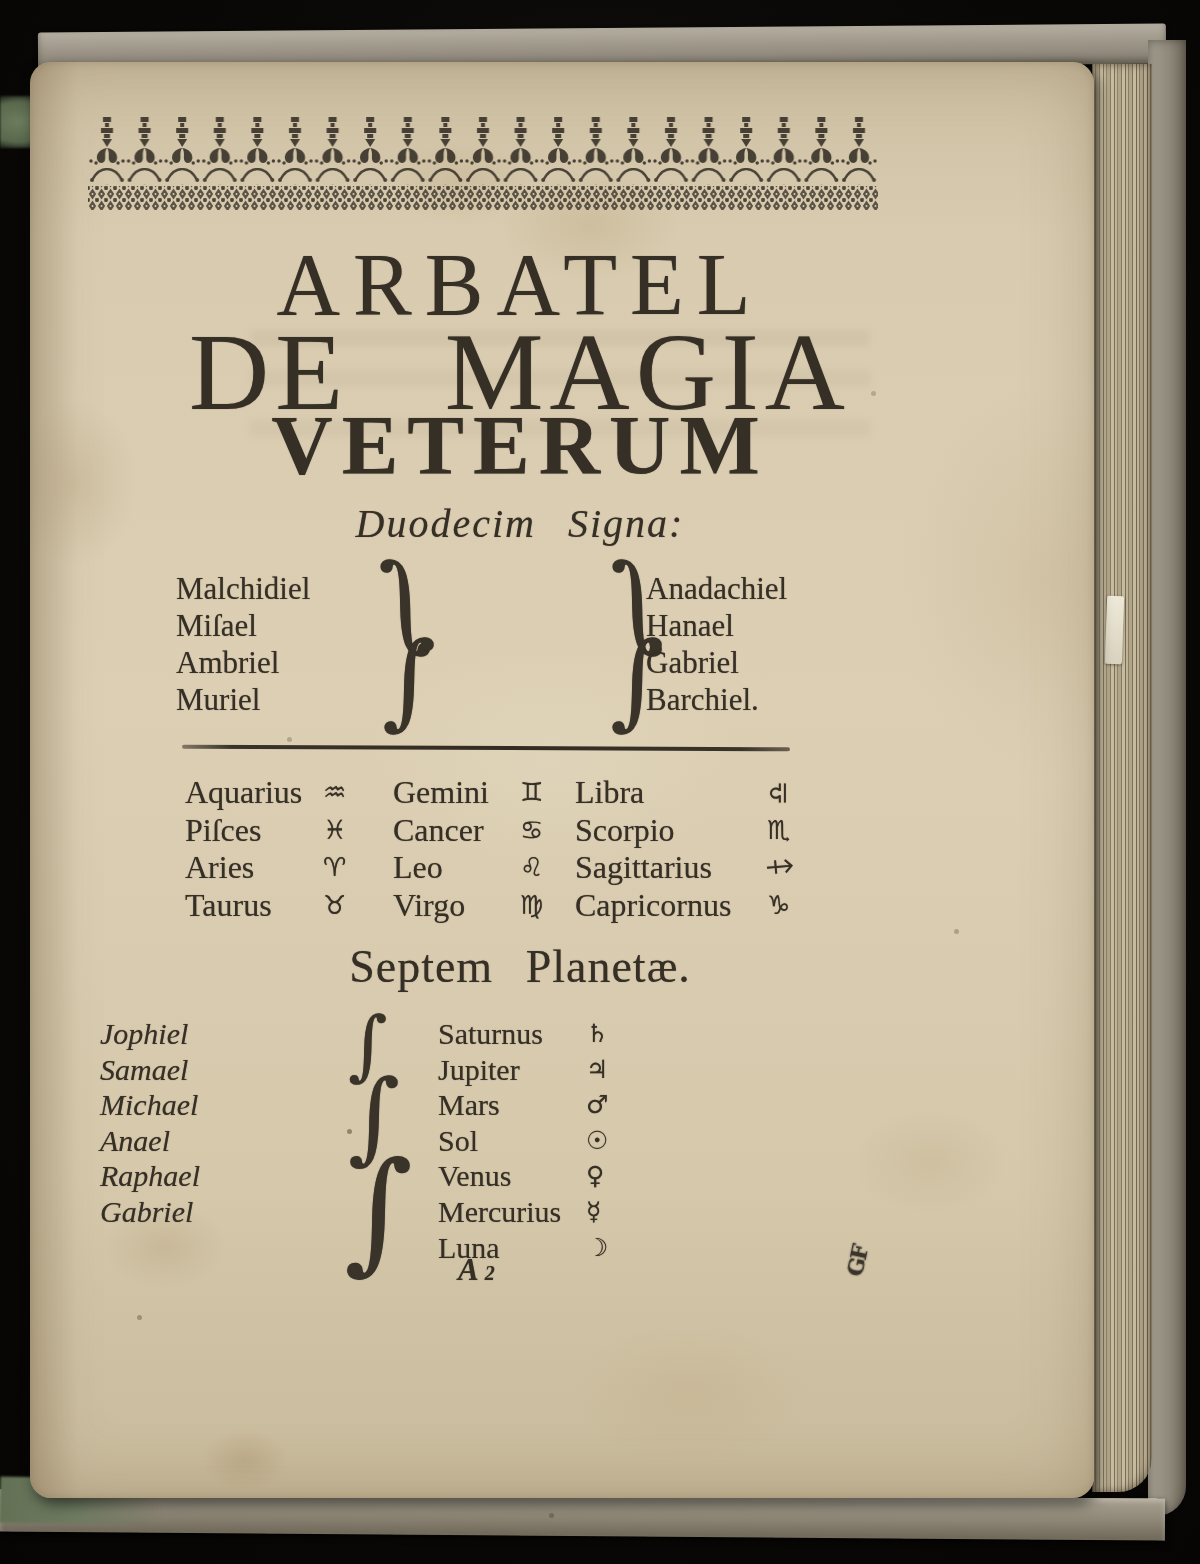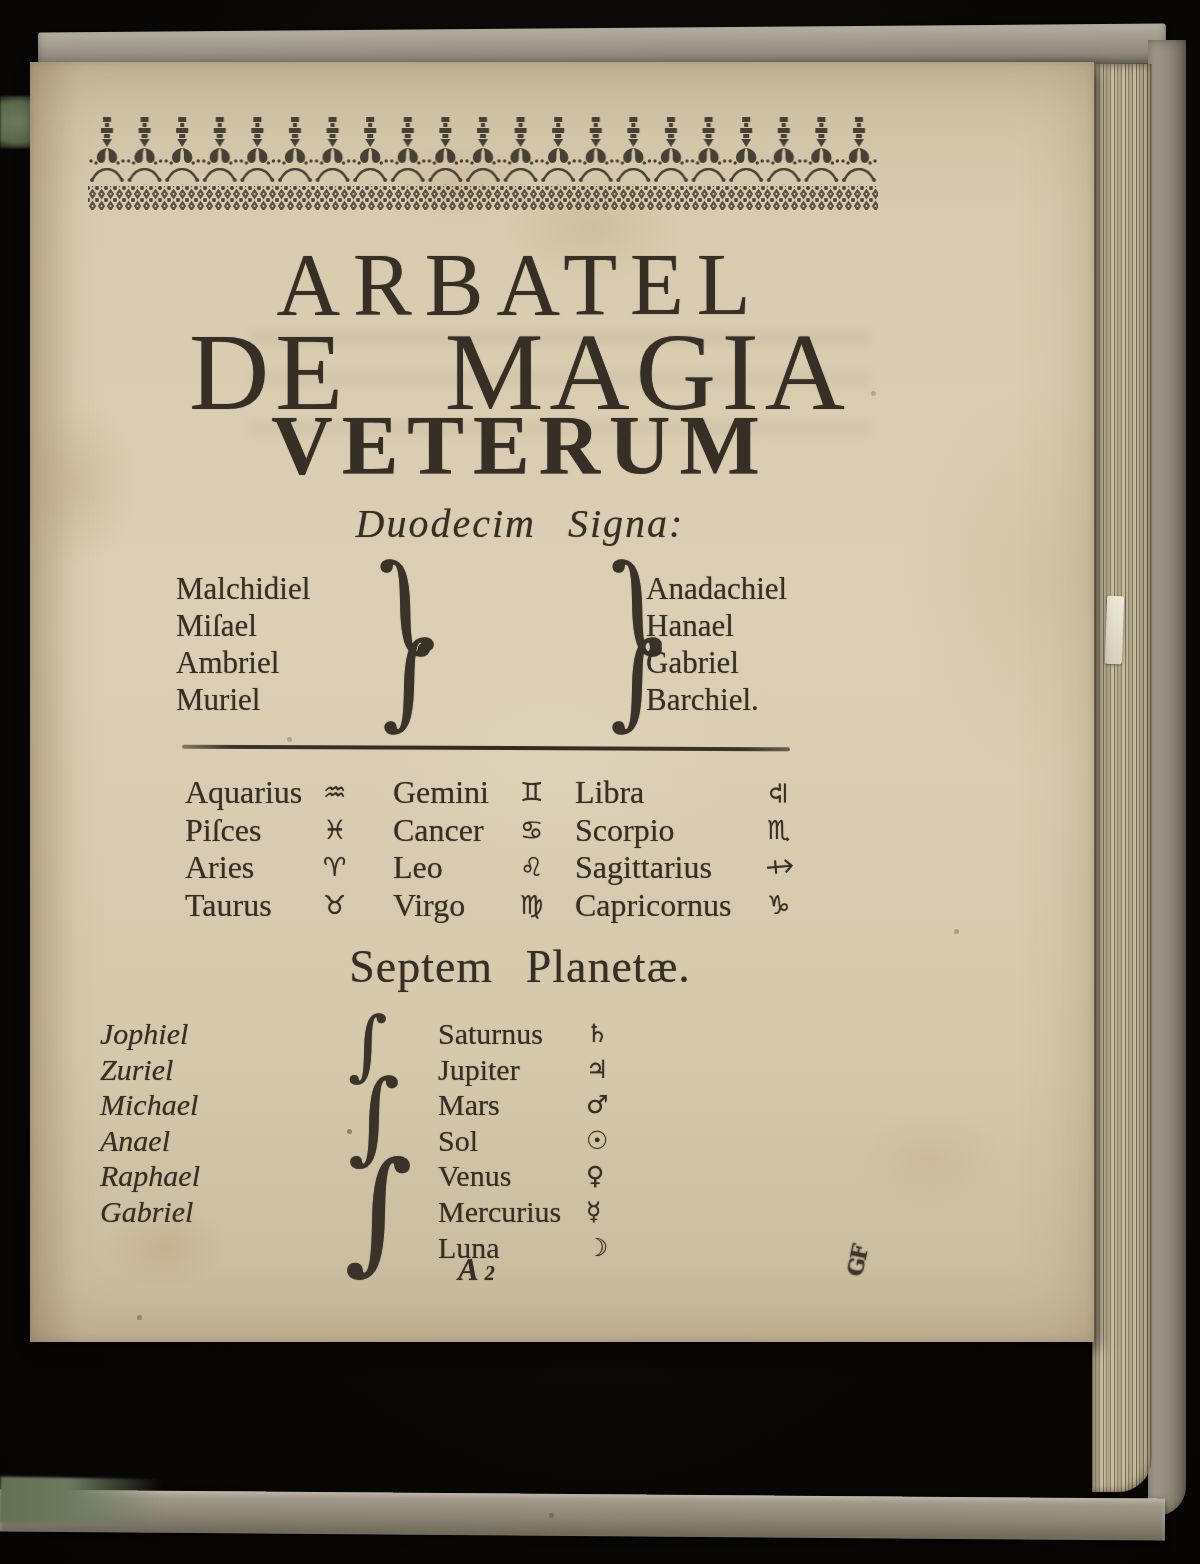--- a/index.html
+++ b/index.html
@@ -52,35 +52,36 @@
   }
   .bookmark-tab{
     position:absolute;left:1106px;top:596px;width:17px;height:68px;
     background:linear-gradient(180deg,#eee8d8,#d9d2bf);
     transform:rotate(2deg);border-radius:2px;
     box-shadow:0 1px 3px rgba(40,35,25,.55);
   }
 
   
   .page{
-    position:absolute;left:30px;top:62px;width:1064px;height:1280px;
+    position:absolute;left:30px;top:62px;width:1064px;height:1436px;
     background:
       radial-gradient(ellipse 130px 80px at 560px 165px, rgba(164,134,92,.18), transparent 70%),
       radial-gradient(ellipse 200px 280px at 1010px 520px, rgba(168,140,98,.15), transparent 70%),
       radial-gradient(ellipse 90px 120px at 45px 420px,  rgba(150,122,80,.18), transparent 70%),
       radial-gradient(ellipse 90px 60px at 135px 1185px, rgba(150,120,78,.17), transparent 70%),
       radial-gradient(ellipse 62px 44px at 215px 1398px, rgba(150,118,76,.22), transparent 70%),
       radial-gradient(ellipse 170px 100px at 660px 1330px, rgba(166,136,94,.12), transparent 70%),
       radial-gradient(ellipse 110px 76px at 900px 1100px, rgba(166,136,94,.14), transparent 70%),
       radial-gradient(ellipse 100px 60px at 430px 120px, rgba(160,130,88,.14), transparent 70%),
       radial-gradient(ellipse 260px 160px at 520px 700px, rgba(232,224,200,.28), transparent 72%),
       linear-gradient(90deg, rgba(112,90,58,.22) 0px, rgba(112,90,58,0) 48px),
       linear-gradient(180deg,#cdbfa2 0%,#d8cbaf 12%,#dccfb4 45%,#d5c8ab 78%,#c8ba9b 100%);
     box-shadow:inset 0 0 70px rgba(92,72,42,.28), inset 0 0 8px rgba(92,72,42,.22),
                4px 6px 14px rgba(0,0,0,.55);
+    border-radius:21px;
   }
   .specks{
     position:absolute;left:0;top:0;width:3px;height:3px;border-radius:50%;
     background:rgba(62,52,36,0);
     box-shadow:
       318px 1068px 0 1px rgba(62,52,36,.45),
       108px 1254px 0 1px rgba(62,52,36,.35),
       925px 868px 0 1px rgba(70,58,40,.30),
       520px 1452px 0 1px rgba(62,52,36,.35),
       258px  676px 0 1px rgba(70,58,40,.28),
@@ -264,21 +265,21 @@
       <span>Virgo</span>
       <span class="zsym">♍</span>
       <span>Capricornus</span>
       <span class="zsym">♑</span>
     </div>
 
     <div class="heading-italic h-septem ink">Septem Planetæ.</div>
 
     <div class="name-col planet-angels ink">
       <div>Jophiel</div>
-      <div>Zuriel</div>
+      <div>Samael</div>
       <div>Michael</div>
       <div>Anael</div>
       <div>Raphael</div>
       <div>Gabriel</div>
     </div>
 
     <span class="pb pb1">∫</span>
     <span class="pb pb2">∫</span>
     <span class="pb pb3">∫</span>
 

